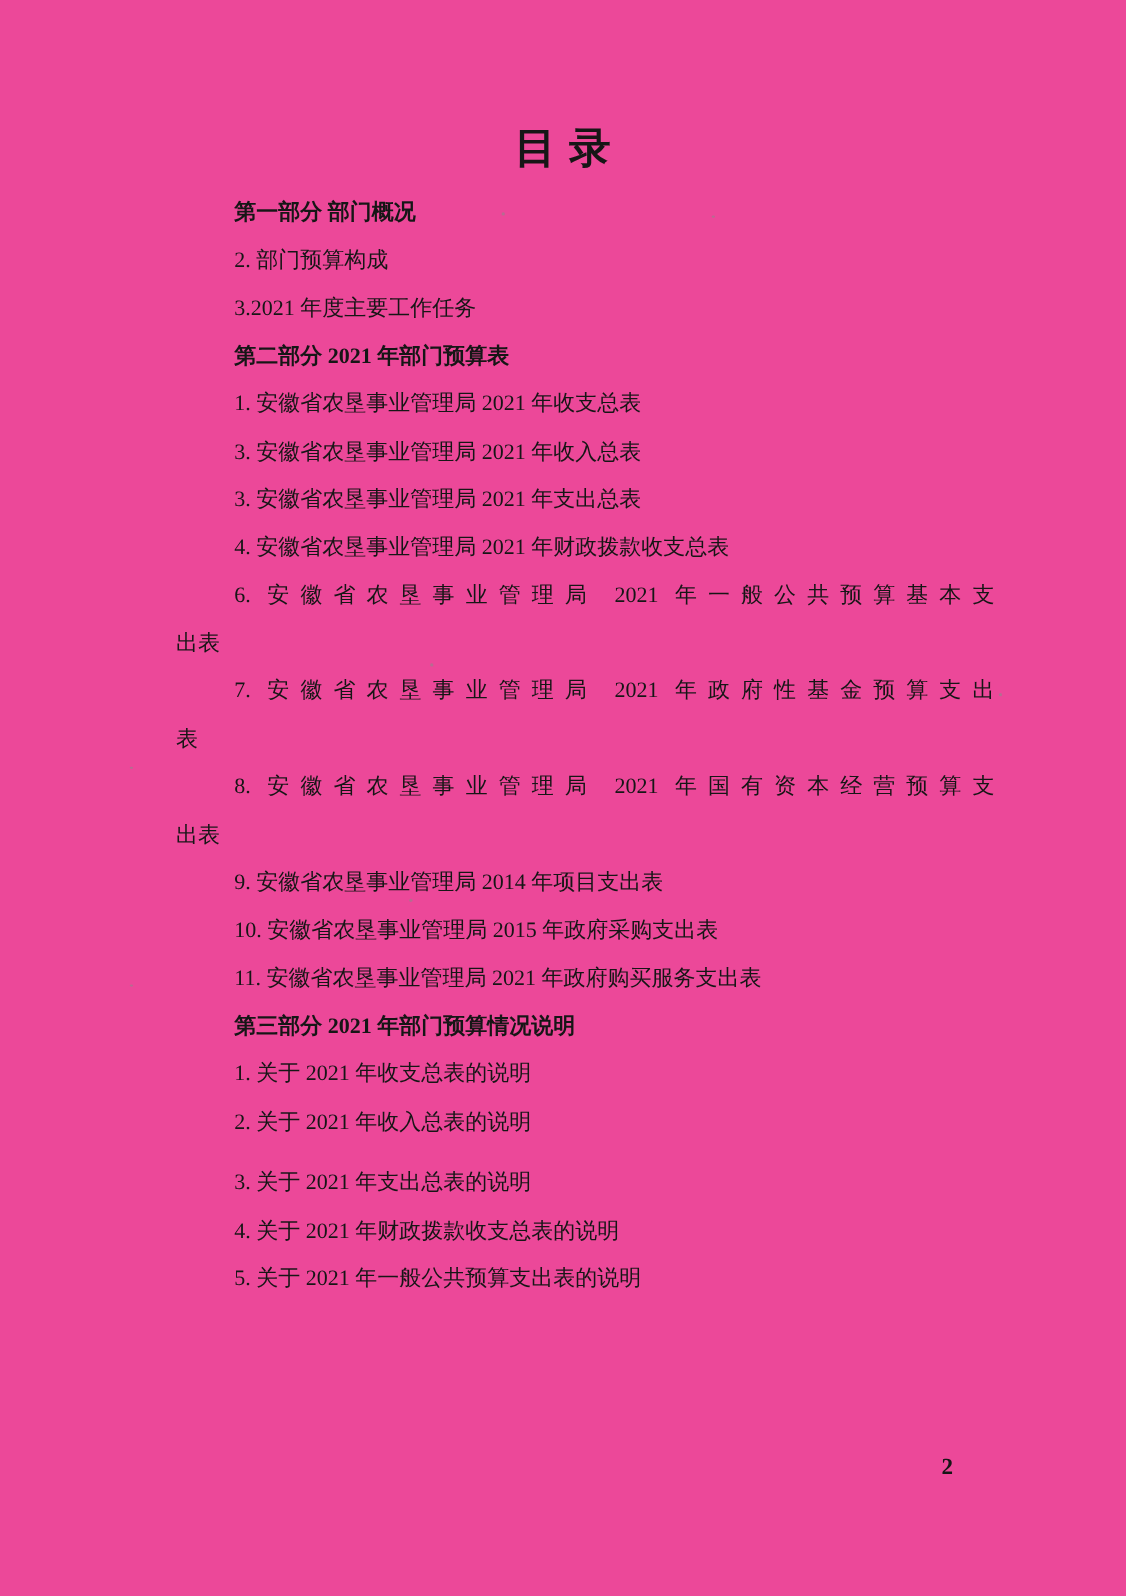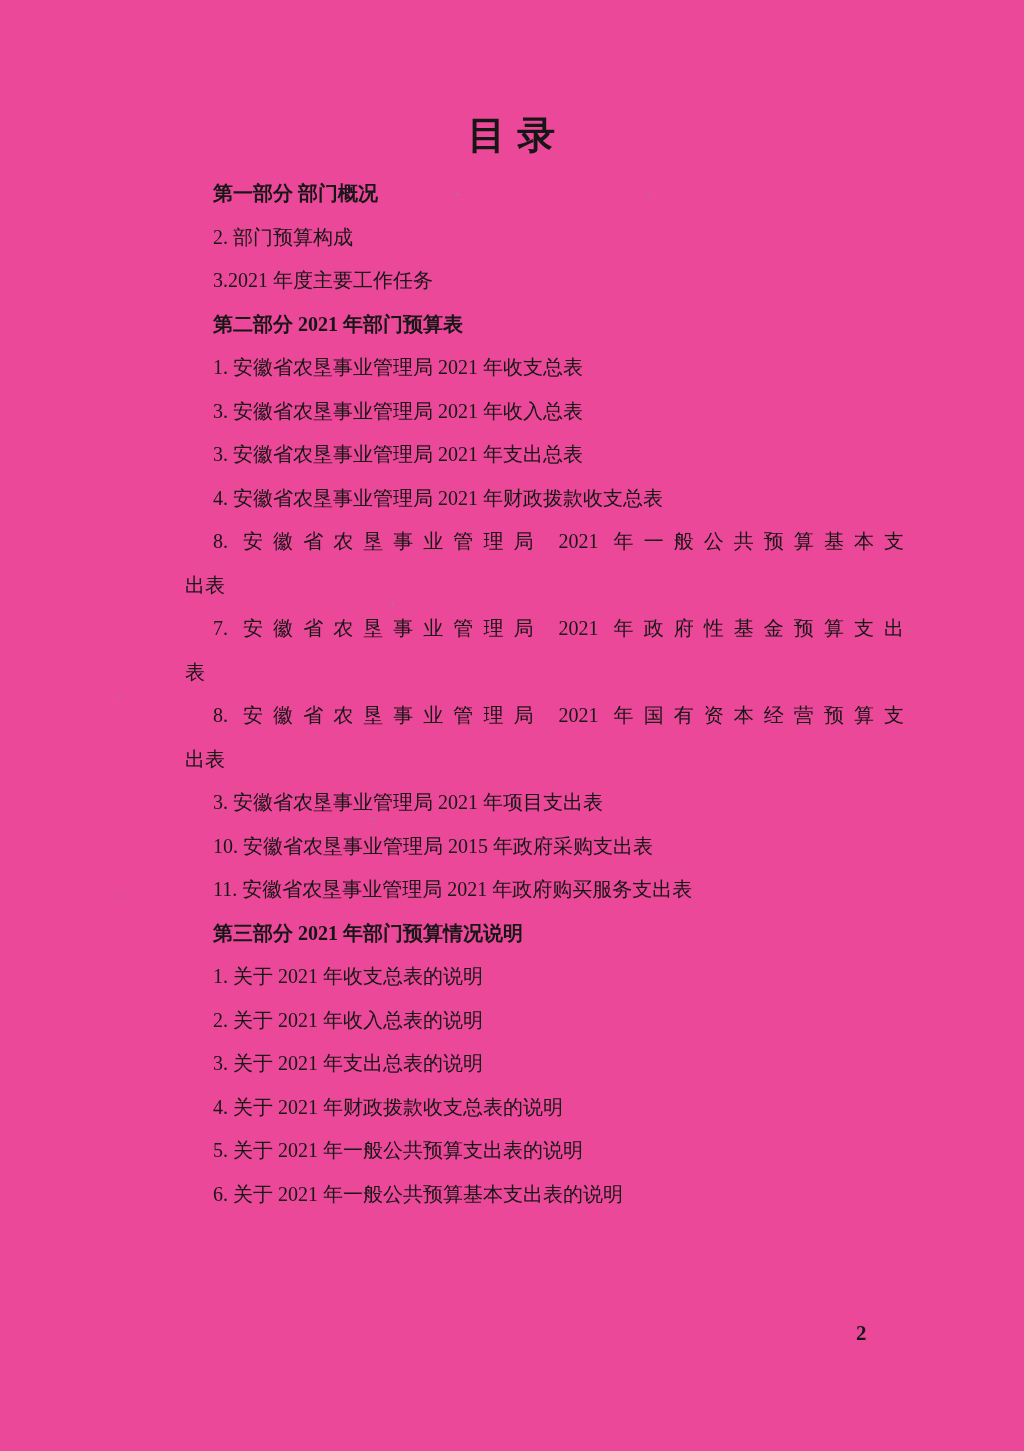--- a/index.html
+++ b/index.html
@@ -47,24 +47,23 @@
   .item {
     padding-left: 53px;
   }
   .item-wrap {
     padding-left: 53px;
     text-align: justify;
     text-align-last: justify;
   }
   .continuation {
     padding-left: 0;
-    margin-left: 25px;
   }
   .gap-before {
-    margin-top: 0;
+    margin-top: 12px;
   }
   .page-number {
     position: absolute;
     left: 856px;
     top: 1320px;
     font-size: 21px;
     font-weight: 700;
     line-height: 26px;
   }
   .speck {
@@ -89,36 +88,35 @@
 
   <div class="toc" id="toc">
       <div class="line heading">第一部分 部门概况</div>
       <div class="line item">2. 部门预算构成</div>
       <div class="line item">3.2021 年度主要工作任务</div>
       <div class="line heading">第二部分 2021 年部门预算表</div>
       <div class="line item">1. 安徽省农垦事业管理局 2021 年收支总表</div>
       <div class="line item">3. 安徽省农垦事业管理局 2021 年收入总表</div>
       <div class="line item">3. 安徽省农垦事业管理局 2021 年支出总表</div>
       <div class="line item">4. 安徽省农垦事业管理局 2021 年财政拨款收支总表</div>
-      <div class="line item-wrap">8. 安徽省农垦事业管理局 2021 年一般公共预算基本支</div>
+      <div class="line item-wrap">6. 安徽省农垦事业管理局 2021 年一般公共预算基本支</div>
       <div class="line continuation">出表</div>
       <div class="line item-wrap">7. 安徽省农垦事业管理局 2021 年政府性基金预算支出</div>
       <div class="line continuation">表</div>
       <div class="line item-wrap">8. 安徽省农垦事业管理局 2021 年国有资本经营预算支</div>
       <div class="line continuation">出表</div>
-      <div class="line item">3. 安徽省农垦事业管理局 2021 年项目支出表</div>
+      <div class="line item">9. 安徽省农垦事业管理局 2014 年项目支出表</div>
       <div class="line item">10. 安徽省农垦事业管理局 2015 年政府采购支出表</div>
       <div class="line item">11. 安徽省农垦事业管理局 2021 年政府购买服务支出表</div>
       <div class="line heading">第三部分 2021 年部门预算情况说明</div>
       <div class="line item">1. 关于 2021 年收支总表的说明</div>
       <div class="line item">2. 关于 2021 年收入总表的说明</div>
       <div class="line item gap-before">3. 关于 2021 年支出总表的说明</div>
       <div class="line item">4. 关于 2021 年财政拨款收支总表的说明</div>
       <div class="line item">5. 关于 2021 年一般公共预算支出表的说明</div>
-      <div class="line item">6. 关于 2021 年一般公共预算基本支出表的说明</div>
     </div>
 
   <div class="page-number">2</div>
 
   <div class="speck s1"></div>
   <div class="speck s2"></div>
   <div class="speck s3"></div>
   <div class="speck s4"></div>
   <div class="speck s5"></div>
   <div class="speck s6"></div>

